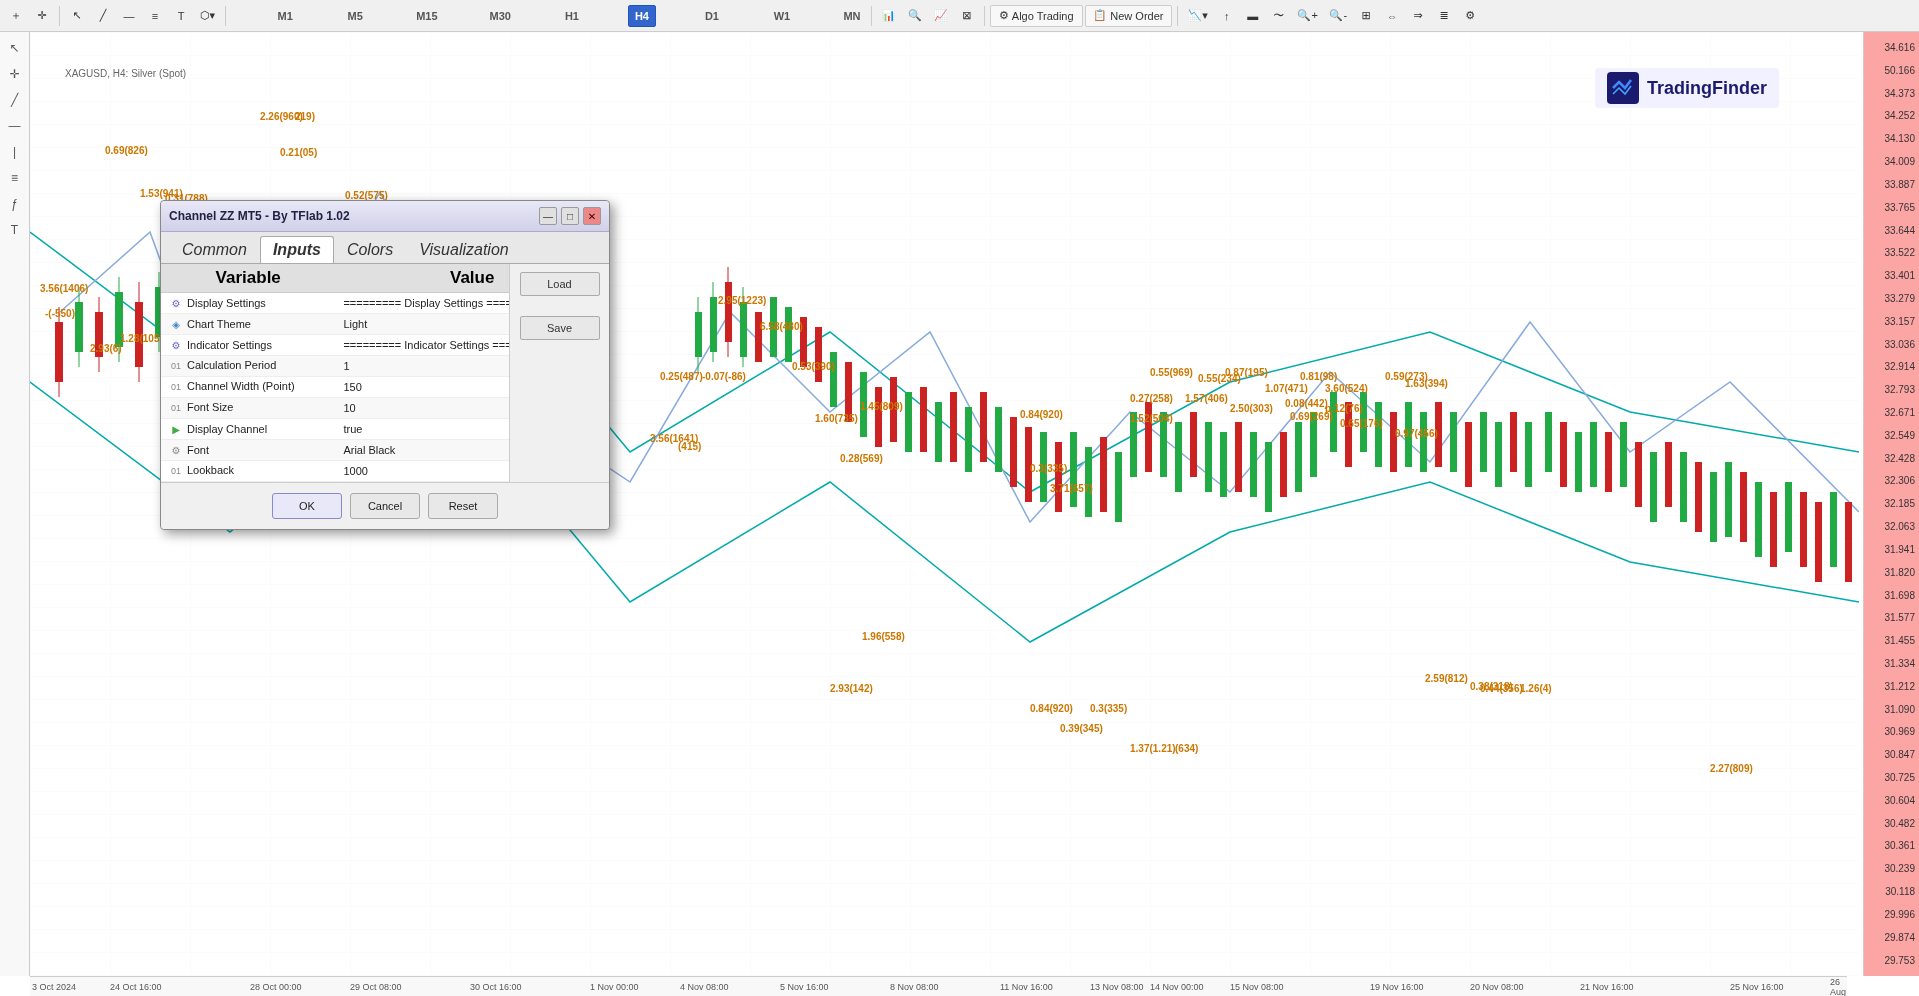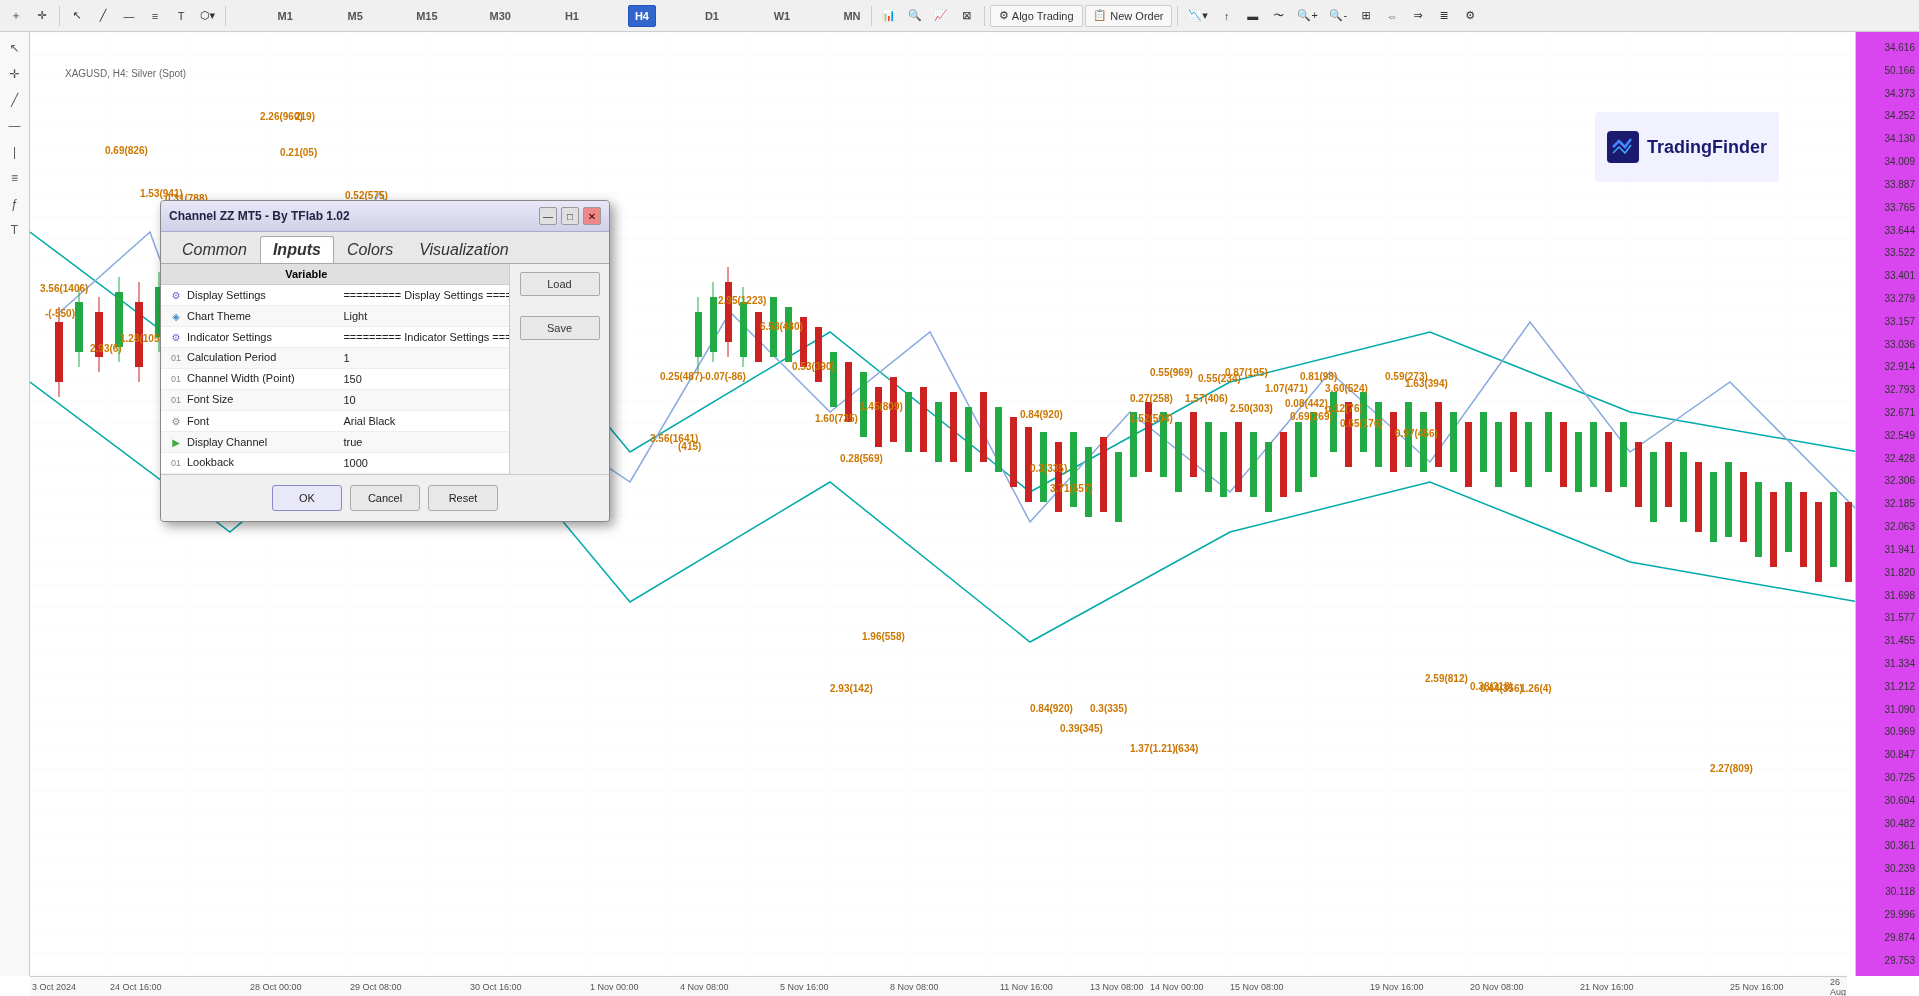--- a/index.html
+++ b/index.html
@@ -118,23 +118,23 @@
       position: absolute;
       top: 0; left: 0;
       width: 100%; height: 100%;
     }
 
     
     #price-axis {
       position: absolute;
       top: 32px;
       right: 0;
-      width: 64px;
+      width: 56px;
       bottom: 20px;
-      background: #d946ef;
+      background: #fca5a5;
       border-left: 1px solid #cccccc;
       display: flex;
       flex-direction: column;
       justify-content: space-between;
       padding: 10px 4px;
       z-index: 100;
     }
 
     .price-label {
       font-size: 10px;
@@ -176,23 +176,22 @@
     
     #tf-logo {
       position: absolute;
       top: 36px;
       right: 80px;
       z-index: 50;
       display: flex;
       align-items: center;
       gap: 8px;
       background: rgba(240,240,255,0.9);
-      padding: 19px 12px;
+      padding: 4px 12px;
       border-radius: 4px;
-      margin-top: 44px;
     }
 
     #tf-logo-icon {
       width: 32px;
       height: 32px;
       background: #1a1a6e;
       border-radius: 4px;
       display: flex;
       align-items: center;
       justify-content: center;
@@ -289,24 +288,24 @@
       border-collapse: collapse;
       font-size: 11px;
     }
 
     #inputs-table thead tr {
       background: #e0e0e0;
     }
 
     #inputs-table th {
       padding: 4px 8px;
-      text-align: right;
+      text-align: center;
       font-weight: bold;
       border-bottom: 1px solid #cccccc;
-      font-size: 11px;
+      font-size: 17px;
     }
 
     #inputs-table tbody tr {
       border-bottom: 1px solid #eeeeee;
     }
 
     #inputs-table tbody tr:nth-child(even) {
       background: #f8f8f8;
     }
 
@@ -795,29 +794,29 @@
     <td>150</td>
   </tr>
               <tr>
     <td>
       <span class="row-icon icon-num">01</span>Font Size
     </td>
     <td>10</td>
   </tr>
               <tr>
     <td>
+      <span class="row-icon icon-display">▶</span>Display Channel
+    </td>
+    <td>true</td>
+  </tr>
+              <tr>
+    <td>
       <span class="row-icon icon-font">⚙</span>Font
     </td>
     <td>Arial Black</td>
-  </tr>
-              <tr>
-    <td>
-      <span class="row-icon icon-display">▶</span>Display Channel
-    </td>
-    <td>true</td>
   </tr>
               <tr>
     <td>
       <span class="row-icon icon-num">01</span>Lookback
     </td>
     <td>1000</td>
   </tr>
             </tbody>
         </table>
       </div>

